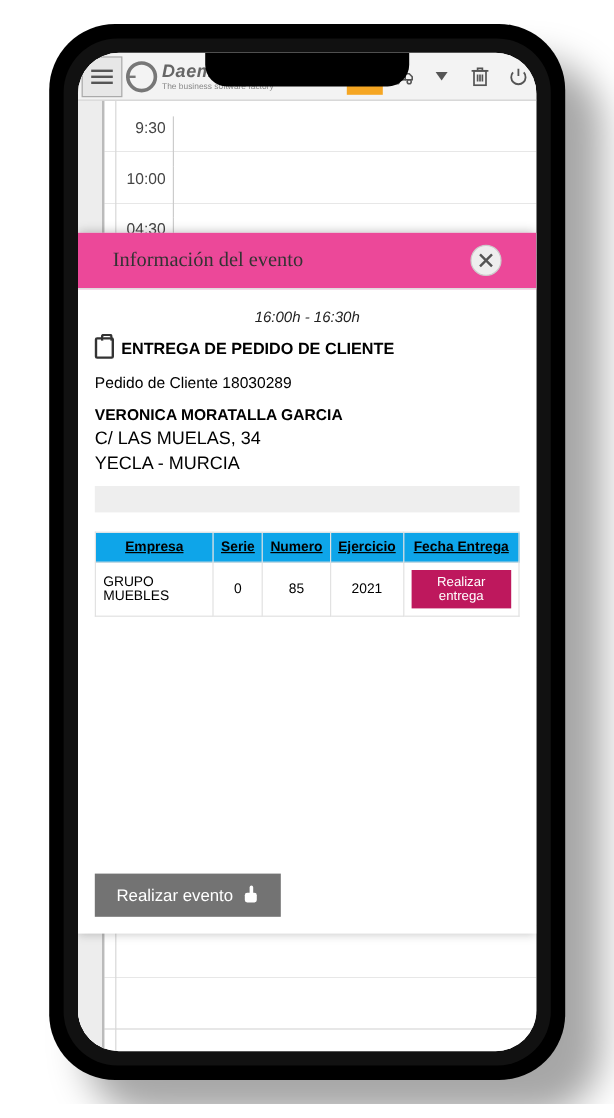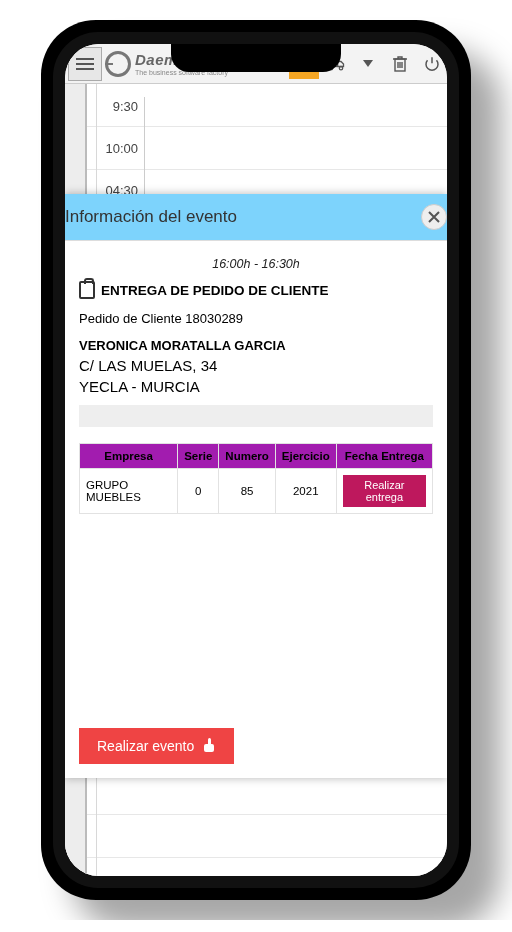--- a/index.html
+++ b/index.html
@@ -122,23 +122,24 @@
   
   .modal-backdrop{
     position:absolute; left:0; right:0; top:150px; bottom:98px;
     background:#fff;
     box-shadow:0 -2px 8px rgba(0,0,0,.15), 0 2px 8px rgba(0,0,0,.15);
     z-index:10;
     display:flex; flex-direction:column;
   }
   .modal-header{
     display:flex; align-items:center; justify-content:space-between;
-    padding:10px 0;
-    background:#7dd3fc;
+    padding:10px 29px;
+    background:#ec4899;
     border-bottom:1px solid #ddd;
+    font-family:Liberation Serif, serif;
   }
   .modal-header h3 { font-size:17px; font-weight:normal; color:#333;}
   .close-x {
     width:26px; height:26px; border:1px solid #ccc; border-radius:50%;
     display:flex; align-items:center; justify-content:center;
     cursor:pointer; color:#555; font-size:14px; background:#eee;
   }
   .modal-body { padding:16px 14px; overflow:auto; flex:1;}
   .timespan { font-size:12.5px; font-style:italic; margin-bottom:10px; color:#222;text-align:center;}
   .evtype {
@@ -154,29 +155,29 @@
   .addr { font-size:15px; margin-bottom:4px;}
   .greystrip { height:22px; background:#eee; margin:10px 0 16px 0;}
   .sect-title { font-size:13px; margin-bottom:8px;}
   table.alb {
     width:100%; border-collapse:collapse; font-size:11.5px;
     border:1px solid #cfcfcf;
   }
   table.alb th, table.alb td{
     border:1px solid #e2e2e2; padding:6px 6px; text-align:center;
   }
-  table.alb th { font-weight:bold; background:#a21caf;}
+  table.alb th { font-weight:bold; background:#0ea5e9;text-decoration:underline;}
   table.alb td.left { text-align:left; }
   .chip-btn{
     background:#be185d; color:#fff; border:none;
     padding:4px 8px; font-size:11px; cursor:pointer;
   }
   .modal-footer{ padding:14px;}
   .main-btn{
-    background:#ef4444; color:#fff; border:none;
+    background:#737373; color:#fff; border:none;
     padding:10px 18px; font-size:14px; cursor:pointer;
     display:inline-flex; align-items:center; gap:8px;
   }
   .hand {
     display:inline-block; width:14px; height:14px; position:relative;
   }
   .hand::before{ content:""; position:absolute; left:6px; top:-1px; width:3px; height:8px; background:#fff; border-radius:2px;}
   .hand::after{ content:""; position:absolute; left:2px; top:5px; width:10px; height:8px; background:#fff; border-radius:2px;}
 
 </style>

